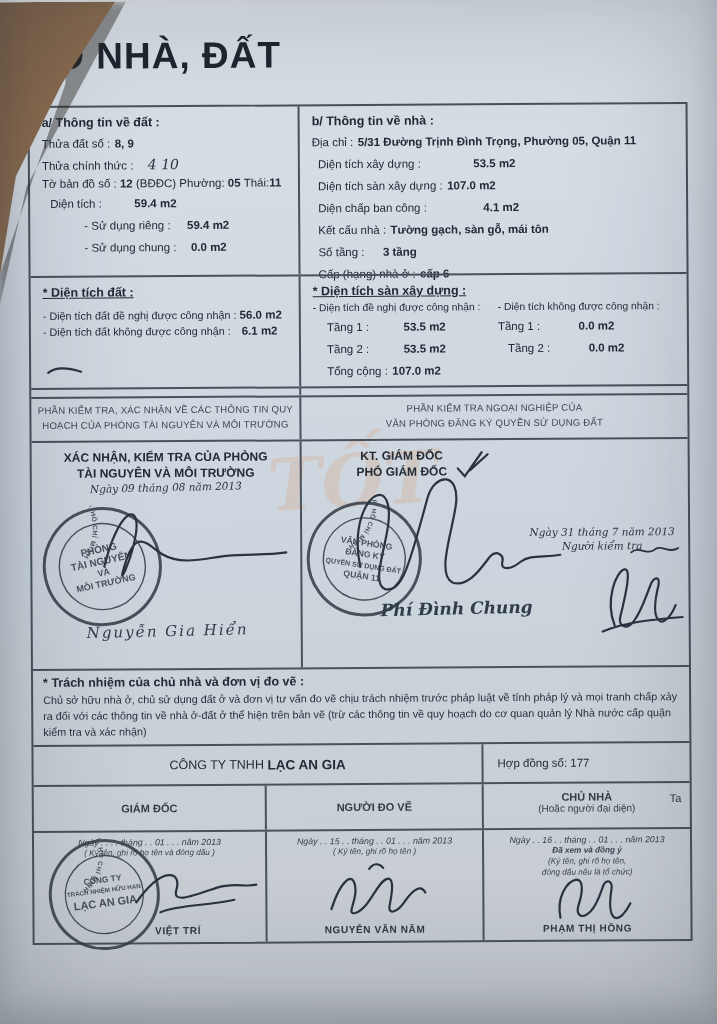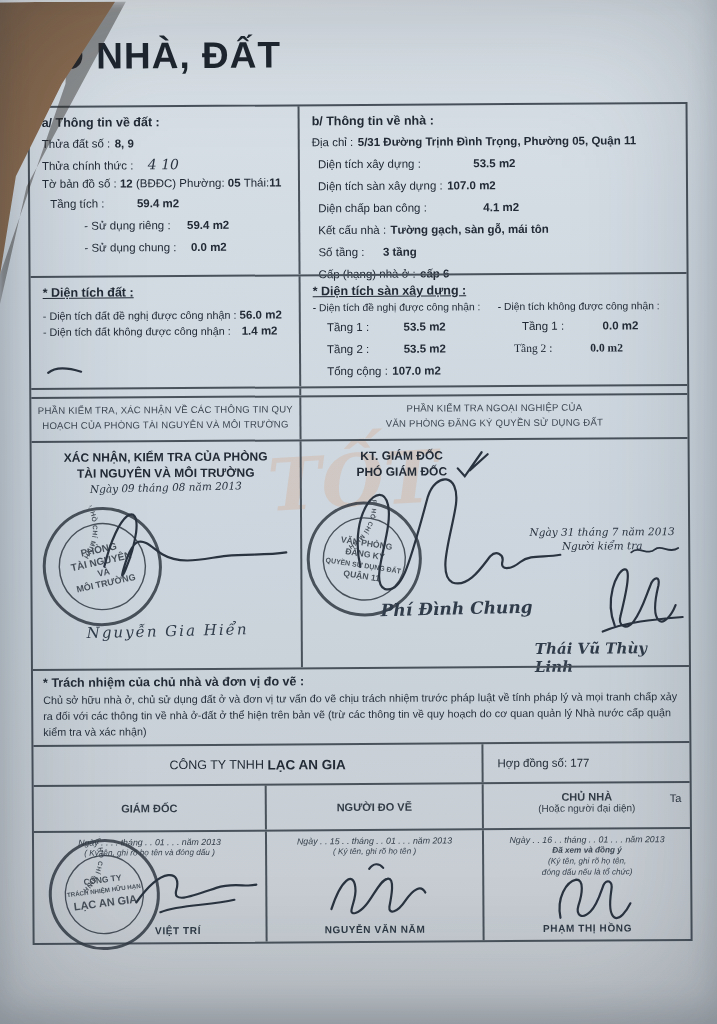--- a/index.html
+++ b/index.html
@@ -81,21 +81,21 @@
         <div class="line"><span class="lbl">Thửa đất số :</span>
           <span class="val">8, 9</span></div>
         <div class="line"><span class="lbl">Thửa chính thức :</span>
           <span class="hand" style="font-size:14px;margin-left:10px;">4 10</span></div>
         <div class="line" style="font-size:11.5px;"><span class="lbl">Tờ bản đồ số :</span>
           <span class="val">12</span>
           <span class="lbl">(BĐĐC)</span>
           <span class="lbl">Phường:</span>
           <span class="val">05</span>
           <span class="lbl">Thái:</span><span class="val">11</span></div>
-        <div class="line" style="margin-left:8px;"><span class="lbl">Tầng tích :</span>
+        <div class="line" style="margin-left:8px;"><span class="lbl">Diện tích :</span>
           <span class="val" style="margin-left:28px;">59.4 m2</span></div>
         <div class="line" style="margin-left:42px;"><span class="lbl">- Sử dụng riêng :</span>
           <span class="val" style="margin-left:12px;">59.4 m2</span></div>
         <div class="line" style="margin-left:42px;"><span class="lbl">- Sử dụng chung :</span>
           <span class="val" style="margin-left:10px;">0.0 m2</span></div>
       </div>
       <div class="cell vline" style="width:388px;padding:8px 4px 0 12px;">
         <div class="h">b/ Thông tin về nhà :</div>
         <div class="line"><span class="lbl">Địa chỉ :</span>
           <span class="val">5/31 Đường Trịnh Đình Trọng, Phường 05, Quận 11</span></div>
@@ -113,42 +113,42 @@
           <span class="val">cấp 6</span></div>
       </div>
     </div>
 
     <div class="row" style="height:112px;">
       <div class="cell" style="width:268px;padding:8px 4px 0 12px;">
         <div class="hu">* Diện tích đất :</div>
         <div class="line" style="margin-top:10px;font-size:10.8px;"><span class="lbl" style="font-size:10.8px;">- Diện tích đất đề nghị được công nhận :</span>
           <span class="val">56.0  m2</span></div>
         <div class="line" style="font-size:10.8px;"><span class="lbl" style="font-size:10.8px;">- Diện tích đất không được công nhận :</span>
-          <span class="val" style="margin-left:8px;">1.4  m2</span></div>
+          <span class="val" style="margin-left:8px;">6.1  m2</span></div>
         <svg class="sig" style="left:14px;top:86px;" width="40" height="14" viewBox="0 0 40 14">
             <path d="M3,9 C10,3 20,3 36,8"></path>
           </svg>
       </div>
       <div class="cell vline" style="width:388px;padding:8px 4px 0 12px;">
         <div class="hu">* Diện tích sàn xây dựng :</div>
         <div style="display:flex;margin-top:4px;">
           <div style="width:190px;">
             <div class="lbl" style="font-size:10.3px;">- Diện tích đề nghị được công nhận :</div>
             <div class="line" style="margin-left:14px;"><span class="lbl">Tầng 1 :</span>
               <span class="val" style="margin-left:30px;">53.5  m2</span></div>
             <div class="line" style="margin-left:14px;"><span class="lbl">Tầng 2 :</span>
               <span class="val" style="margin-left:30px;">53.5  m2</span></div>
             <div class="line" style="margin-left:14px;"><span class="lbl">Tổng cộng :</span>
               <span class="val">107.0  m2</span></div>
           </div>
           <div style="width:190px;">
             <div class="lbl" style="font-size:10.3px;">- Diện tích không được công nhận :</div>
-            <div class="line" style="margin-left:24px;"><span class="lbl">Tầng 1 :</span>
+            <div class="line" style=""><span class="lbl">Tầng 1 :</span>
               <span class="val" style="margin-left:34px;">0.0  m2</span></div>
-            <div class="line" style="margin-left:16px;font-family:Liberation Serif, serif;"><span class="lbl">Tầng 2 :</span>
+            <div class="line" style="margin-left:10px;"><span class="lbl">Tầng 2 :</span>
               <span class="val" style="margin-left:34px;">0.0  m2</span></div>
           </div>
         </div>
       </div>
     </div>
 
     <div class="row" style="height:9px;">
       <div class="cell" style="width:268px;"></div>
         <div class="cell vline" style="width:388px;"></div>
     </div>
@@ -220,21 +220,20 @@
         <div style="position:absolute;left:216px;top:86px;width:168px;text-align:center;">
           <div class="hand datetxt">Ngày 31 tháng 7  năm 2013</div>
           <div class="hand datetxt" style="margin-top:2px;">Người kiểm tra</div>
           <svg width="54" height="14" viewBox="0 0 54 14" style="position:absolute;right:4px;top:18px;">
             <path d="M3,9 C11,2 19,13 27,6 C33,1 41,11 50,5" fill="none" stroke="#2a3340" stroke-width="1.8" stroke-linecap="round"></path>
           </svg>
         </div>
         <svg class="sig" style="left:288px;top:118px;" width="100" height="85" viewBox="0 0 100 85">
           <path d="M24,68 C14,42 26,14 34,12 C42,10 34,42 30,58 C27,68 35,74 43,64 C51,54 55,40 60,28 C63,20 70,18 68,28 C64,44 63,58 68,63 C73,68 81,58 85,48 M12,74 C36,64 66,62 92,60"></path>
         </svg>
-        <div class="script" style="position:absolute;left:232px;top:200px;font-size:15px;font-weight:bold;">Thái Vũ Thùy Linh</div>
       </div>
     </div>
 
     <div class="row" style="height:76px;">
       <div class="cell" style="width:656px;padding:5px 10px 0 10px;">
         <div class="h">* Trách nhiệm của chủ nhà và đơn vị đo vẽ :</div>
         <div class="resp-body">Chủ sở hữu nhà ở, chủ sử dụng đất ở và đơn vị tư vấn đo vẽ chịu trách nhiệm trước pháp luật về tính pháp lý và mọi tranh chấp xảy ra đối với các thông tin về nhà ở-đất ở thể hiện trên bản vẽ (trừ các thông tin về quy hoạch do cơ quan quản lý Nhà nước cấp quận kiểm tra và xác nhận)</div>
       </div>
     </div>
 

